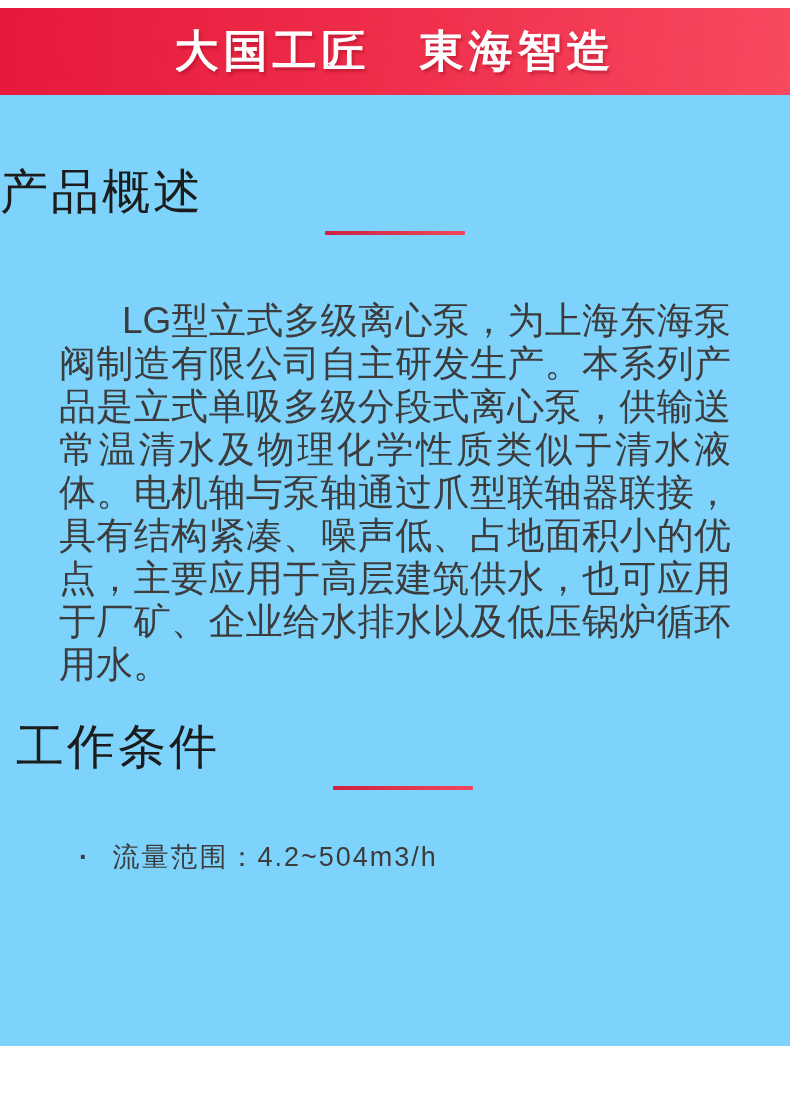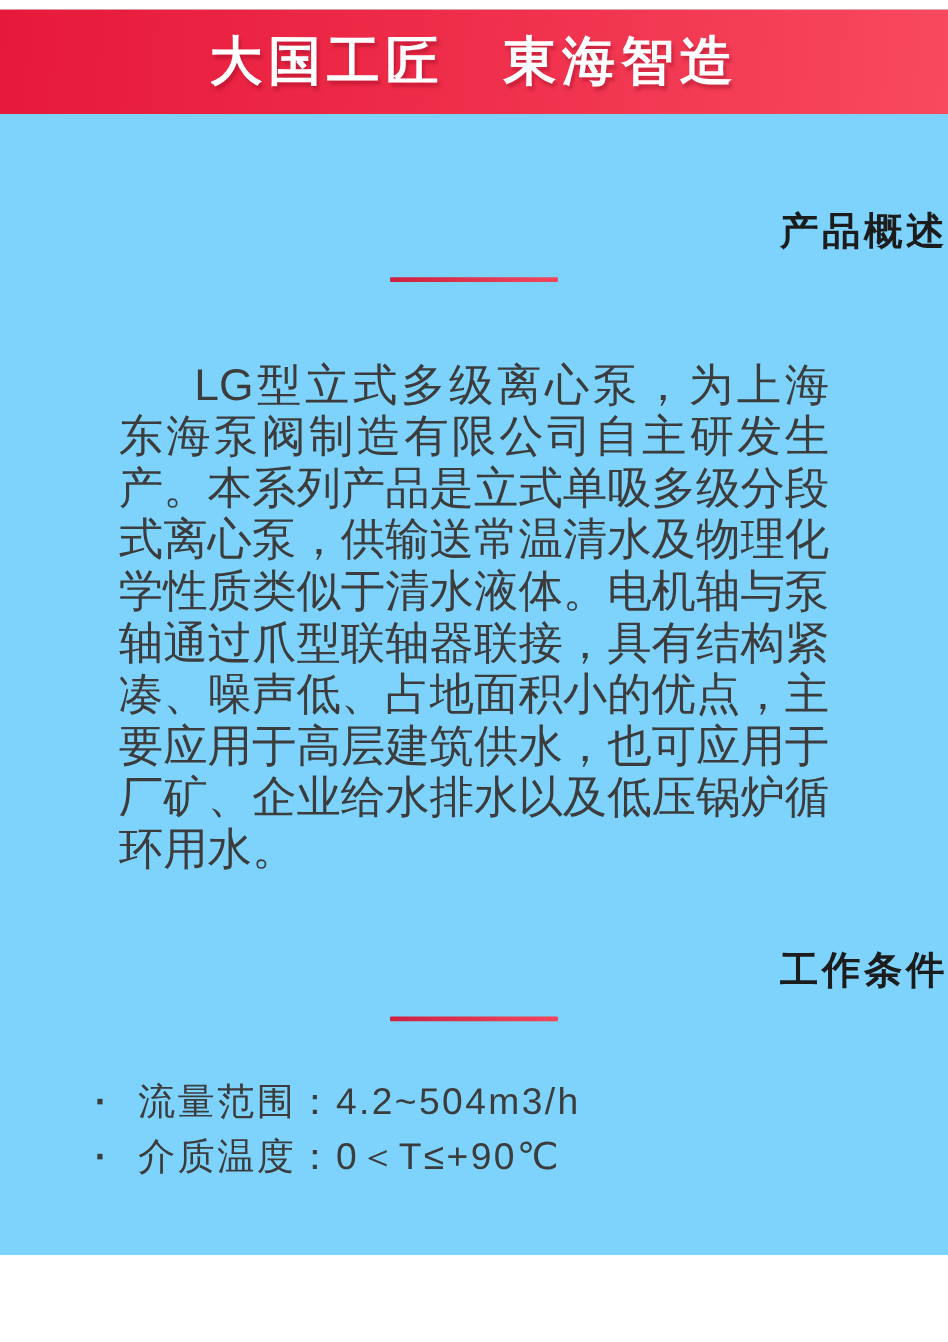--- a/index.html
+++ b/index.html
@@ -29,54 +29,54 @@
   }
   .banner-title {
     color: #ffffff;
     font-size: 44px;
     font-weight: bold;
     letter-spacing: 5px;
     white-space: nowrap;
     text-shadow: 2px 3px 3px rgba(130, 0, 25, 0.35);
   }
   .section-head { margin-top: 73px; }
-  .section-head.second { margin-top: 55px; }
+  .section-head.second { margin-top: 37px; padding-left: 16px; }
   .section-title {
     margin: 0;
-    font-size: 32px;
+    font-size: 48px;
     line-height: 48px;
-    font-weight: bold;
+    font-weight: normal;
     color: #1c1c1c;
-    text-align: right;
+    text-align: left;
     letter-spacing: 3px;
   }
   .divider {
     width: 140px;
     height: 4px;
     margin: 15px auto 0;
     background: linear-gradient(90deg, #cc2240 0%, #f4455c 100%);
     border-radius: 1px;
   }
   .overview-body {
-    margin: 64px 99px 0;
+    margin: 64px 59px 0;
     font-size: 37px;
     line-height: 43px;
     color: #3c3c3c;
     text-align: justify;
     text-justify: inter-character;
     text-indent: 1.7em;
     letter-spacing: 0px;
   }
   .spec-list {
     margin: 44px 0 0 79px;
     padding: 0;
     list-style: none;
   }
   .spec-item {
-    font-size: 31px;
+    font-size: 27px;
     line-height: 46px;
     color: #3c3c3c;
     letter-spacing: 2px;
     white-space: nowrap;
   }
   .spec-bullet {
     display: inline-block;
     margin-right: 13px;
     color: #3c3c3c;
     font-weight: bold;
@@ -103,19 +103,15 @@
   <div class="section-head second">
     <h2 class="section-title">工作条件</h2>
     <div class="divider"></div>
   </div>
 
   <ul class="spec-list">
     <li class="spec-item">
       <span class="spec-bullet">·</span>
       <span>流量范围：4.2~504m3/h</span>
     </li>
-    <li class="spec-item">
-      <span class="spec-bullet">·</span>
-      <span>介质温度：0＜T≤+90℃</span>
-    </li>
   </ul>
 
 </div>
 
 </body></html>

